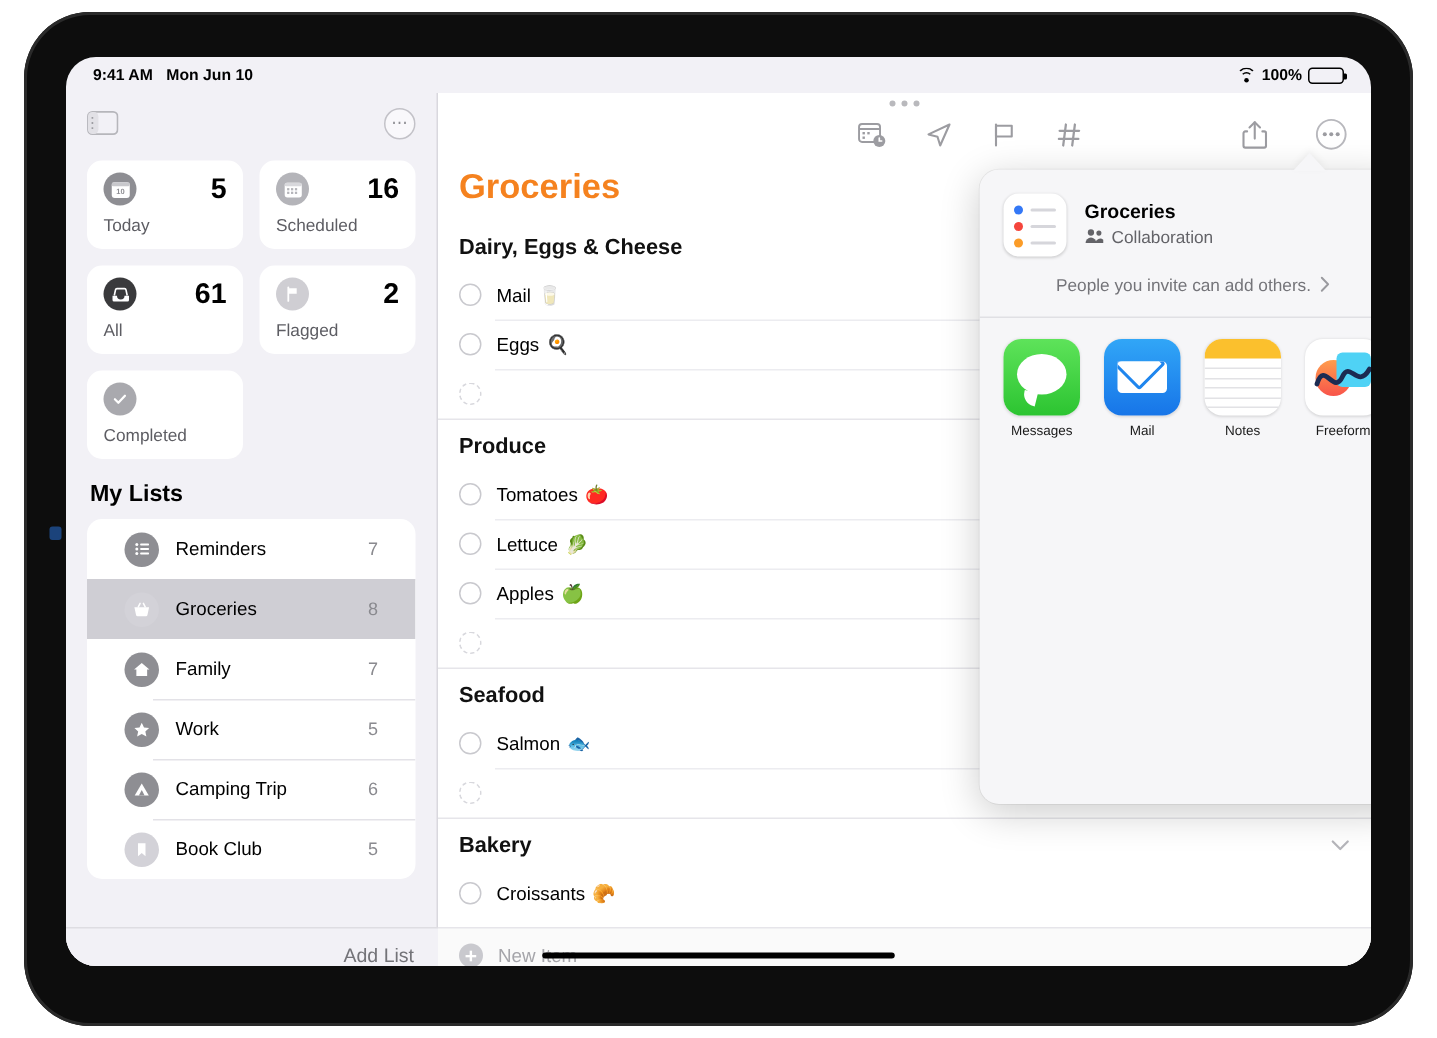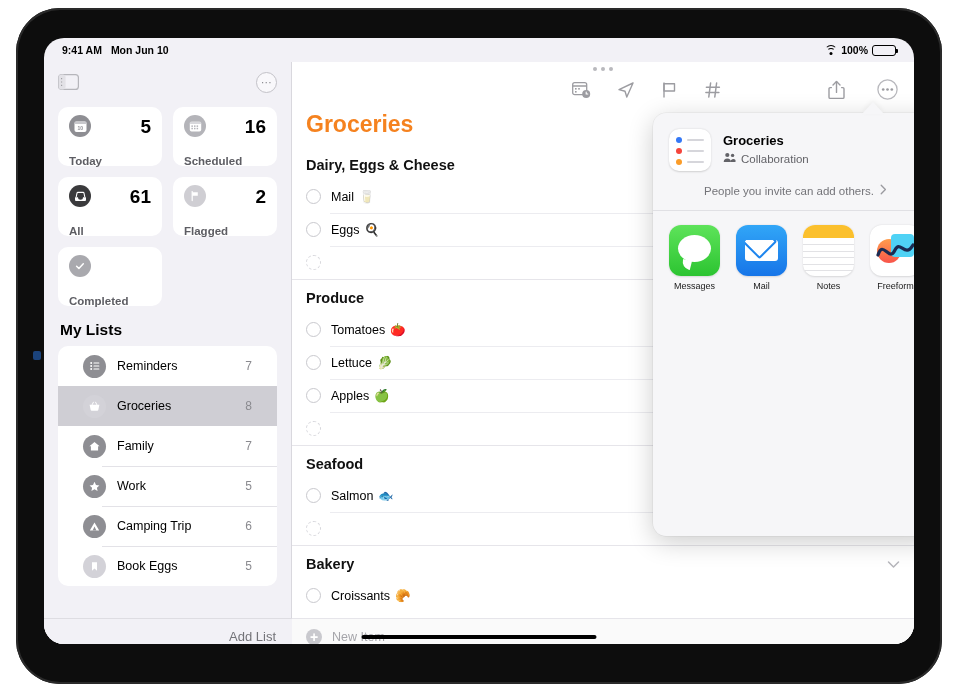--- a/index.html
+++ b/index.html
@@ -105,21 +105,21 @@
   .smart-icon {
     width: 22px; height: 22px; border-radius: 50%;
     display: flex; align-items: center; justify-content: center;
   }
   .smart-icon svg { display: block; }
   .smart-count {
     margin-left: auto; font-size: 19px; font-weight: bold; color: #000;
     line-height: 1;
   }
   .smart-label {
-    margin-top: 18px; font-size: 11.5px; color: #5d5d63; font-weight: 700;
+    margin-top: 8px; font-size: 11.5px; color: #5d5d63; font-weight: 400;
   }
 
   #my-lists-title {
     font-size: 15.5px; font-weight: bold; color: #000;
     padding: 15px 16px 7px 16px;
   }
   #lists-card {
     margin: 0 14px; background: #fff; border-radius: 10px;
     overflow: hidden;
   }
@@ -501,21 +501,21 @@
           <span class="list-name">Camping Trip</span>
           <span class="list-count">6</span>
           <span class="sep"></span>
         </div>
         <div class="list-row">
           <span class="list-icon">
             <svg width="13" height="13" viewBox="0 0 13 13">
               <path d="M4 2.2 h5 v8.6 L6.5 8.6 L4 10.8 z" fill="#fff"></path>
             </svg>
           </span>
-          <span class="list-name">Book Eggs</span>
+          <span class="list-name">Book Club</span>
           <span class="list-count">5</span>
           <span class="sep"></span>
         </div>
       </div>
 
       <div id="sidebar-footer">
         <span id="add-list-btn">Add List</span>
       </div>
     </div>
 

